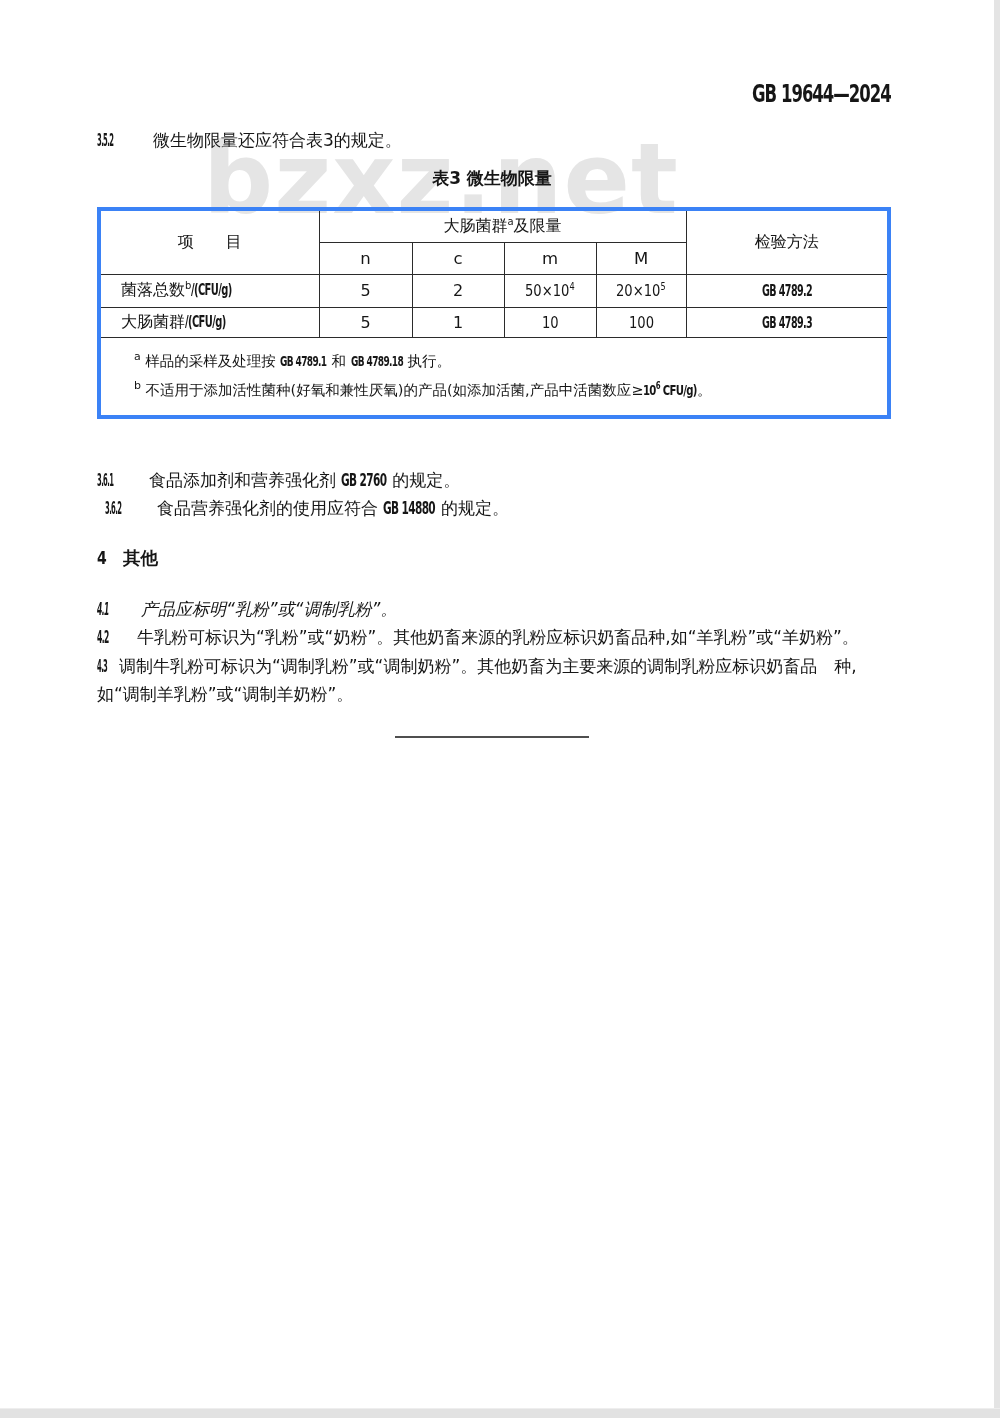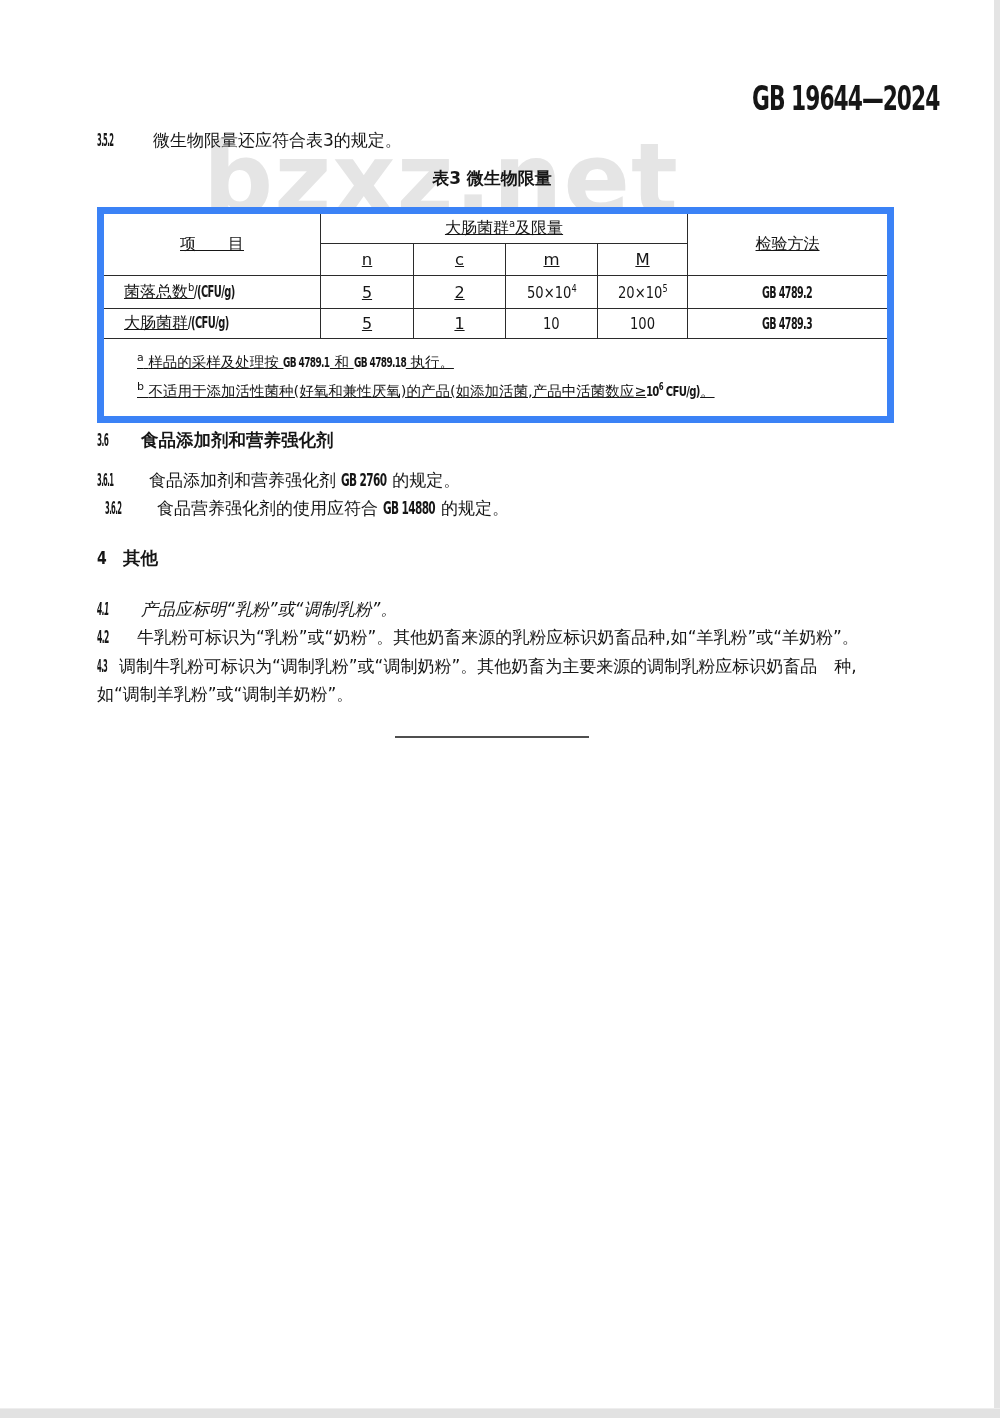--- a/index.html
+++ b/index.html
@@ -8,39 +8,39 @@
     font-family:"DejaVu Sans", sans-serif; color:#161616; overflow:hidden;
   }
   .watermark {
     position:absolute; left:203px; top:122px; z-index:0;
     font-size:98px; font-weight:900; letter-spacing:1px;
     color:#e5e5e5; user-select:none; white-space:nowrap;
   }
   .edge-right  { position:absolute; right:0; top:0; width:6px; height:100%; background:#e4e4e4; }
   .edge-bottom { position:absolute; left:0; bottom:0; width:100%; height:9px; background:#e2e2e2; border-top:1px solid #eeeeee; }
 
-  .hdrnum { position:absolute; top:79px; left:752px; font-size:33px; z-index:1; }
+  .hdrnum { position:absolute; top:79px; left:752px; font-size:25px; z-index:1; }
 
   .para { position:absolute; left:97px; margin:0; font-size:17px; line-height:28px; white-space:nowrap; z-index:1; }
   .para.wrap { white-space:normal; width:796px; }
   .hd { font-weight:700; font-size:17.5px; }
 
   .numbox { display:inline-block; vertical-align:baseline; }
   .sqz { display:inline-block; transform-origin:left center; white-space:nowrap; }
   .b7 { font-weight:700; letter-spacing:-1px; }
   .b9 { font-weight:900; letter-spacing:-1.5px; }
 
   sup { font-size:10px; line-height:0; }
   sup.fm { font-size:11px; }
 
   .tbl-title { position:absolute; left:97px; top:167px; width:790px; text-align:center;
                font-size:17px; font-weight:700; z-index:1; }
   .tblwrap { position:absolute; left:97px; top:207px; z-index:1; }
   table.tbl { border-collapse:collapse; table-layout:fixed; width:790px;
-              border:7px solid #3b82f6;text-decoration:underline; }
+              border:4px solid #3b82f6; }
   table.tbl td { border:1px solid #2b2b2b; text-align:center; vertical-align:middle;
                  font-size:16px; padding:0; }
   table.tbl td.item { text-align:left; padding-left:20px; }
   table.tbl td.sub { font-size:16.5px; }
   table.tbl td.fnote { text-align:left; padding:7px 8px 9px 33px; font-size:14.5px; }
   .fnline { margin:3px 0; line-height:26px; white-space:nowrap; }
 
   .divider { position:absolute; left:395px; top:736px; width:194px; height:2px; background:#4f4f4f; z-index:1; }
 </style>
 </head>
@@ -103,23 +103,20 @@
         <tr>
           <td class="fnote" colspan="6">
             <div class="fnline"><sup class="fm">a</sup> <span>样品的采样及处理按 </span><span class="sqz b7" style="transform: scaleX(0.62); margin-right: -28.5px;">GB 4789.1</span><span> 和 </span><span class="sqz b7" style="transform: scaleX(0.62); margin-right: -31.92px;">GB 4789.18</span><span> 执行。</span></div>
             <div class="fnline"><sup class="fm">b</sup> <span>不适用于添加活性菌种(好氧和兼性厌氧)的产品(如添加活菌,产品中活菌数应≥</span><span class="sqz b7" style="transform: scaleX(0.7); margin-right: -23.1px;"><span>10</span><sup>6</sup><span> CFU/g)</span></span><span>。</span></div>
           </td>
         </tr>
       </tbody>
     </table>
   </div>
 
-  <p class="para hd" style="top:426px;">
-    <span class="numbox" style="width:44px;"><span class="sqz b9" style="transform: scaleX(0.42); margin-right: -15.66px;">3.6</span></span><span>食品添加剂和营养强化剂</span>
-  </p>
 
   <p class="para" style="top:466px;">
     <span class="numbox" style="width:52px;"><span class="sqz b9" style="transform: scaleX(0.4); margin-right: -24.6px;">3.6.1</span></span><span>食品添加剂和营养强化剂 </span><span class="sqz b7" style="transform: scaleX(0.62); margin-right: -27.74px;">GB 2760</span><span> 的规定。</span>
   </p>
 
   <p class="para" style="top:494px;">
     <span class="numbox" style="width:52px;margin-left:8px;"><span class="sqz b9" style="transform: scaleX(0.4); margin-right: -24.6px;">3.6.2</span></span><span>食品营养强化剂的使用应符合 </span><span class="sqz b7" style="transform: scaleX(0.62); margin-right: -31.92px;">GB 14880</span><span> 的规定。</span>
   </p>
 
   <p class="para hd" style="top:544px;">

